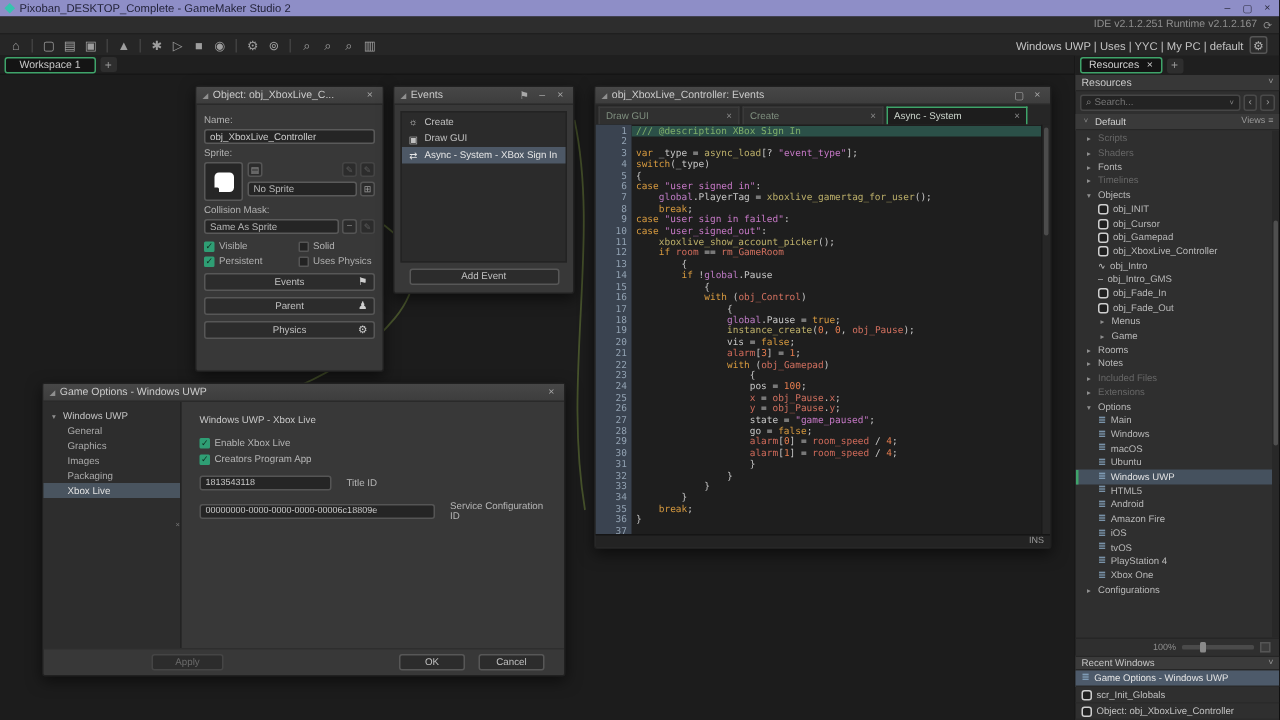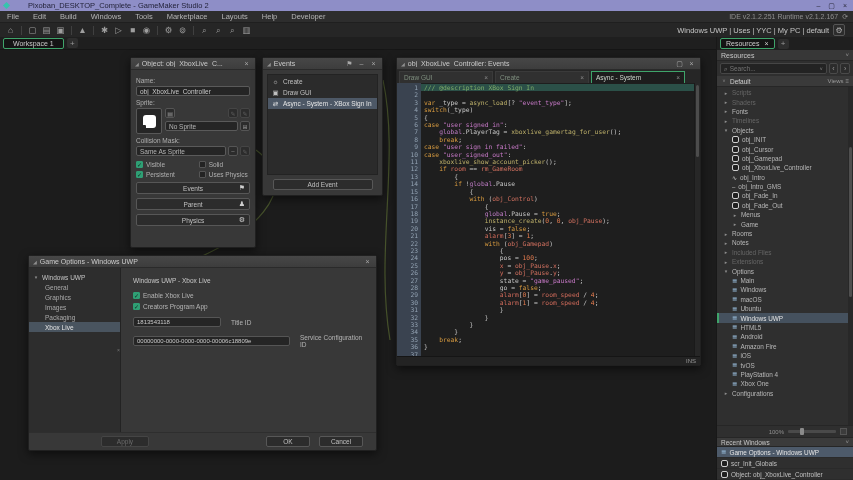--- a/index.html
+++ b/index.html
@@ -1,21 +1,21 @@
 <!DOCTYPE html>
 <html><head>
 <meta charset="utf-8">
 <style>
   *{margin:0;padding:0;box-sizing:border-box}
   html,body{background:#000}
   #app{position:relative;width:853px;height:480px;background:#1c1c1c;overflow:hidden;
        font-family:"Liberation Sans",sans-serif;color:#b5b5b5;cursor:default}
   
   .titlebar{position:absolute;top:0;left:0;right:0;height:11px;background:#8e8ec7;display:flex;
-            align-items:center;gap:19px;padding:0 4px;font-size:7.5px;color:#23233a}
+            align-items:center;gap:4px;padding:0 4px;font-size:7.5px;color:#23233a}
   .diamond{width:5px;height:5px;background:#35c4ae;transform:rotate(45deg)}
   .winctl{margin-left:auto;display:flex;gap:8px;font-size:7px;color:#2a2a3c;padding-right:2px}
   .menubar{position:absolute;top:11px;left:0;right:0;height:12px;background:#2d2d2d;display:flex;
            align-items:center;font-size:7.5px;color:#b5b5b5;border-bottom:1px solid #1f1f1f}
   .menu-item{padding:0 7px}
   .mb-right{margin-left:auto;display:flex;align-items:center;gap:4px;padding-right:5px;color:#8f8f8f;font-size:7px}
   .toolbar{position:absolute;top:23px;left:0;right:0;height:14px;background:#262626;display:flex;
            align-items:center;gap:1px;padding:0 4px;font-size:8.5px;color:#9e9e9e}
   .tb{width:13px;height:12px;display:flex;align-items:center;justify-content:center}
   .sep{width:1px;height:9px;background:#404040;margin:0 3px}
@@ -159,31 +159,20 @@
     <span class="diamond"></span>
     <span>Pixoban_DESKTOP_Complete - GameMaker Studio 2</span>
     <span class="winctl">
       <span>–</span>
       <span>▢</span>
       <span>×</span>
     </span>
   </div>
 
   <div class="menubar">
-    <span id="menu-items" style="display:flex">
-        <span class="menu-item">File</span>
-        <span class="menu-item">Edit</span>
-        <span class="menu-item">Build</span>
-        <span class="menu-item">Windows</span>
-        <span class="menu-item">Tools</span>
-        <span class="menu-item">Marketplace</span>
-        <span class="menu-item">Layouts</span>
-        <span class="menu-item">Help</span>
-        <span class="menu-item">Developer</span>
-      </span>
     <span class="mb-right">
       <span>IDE v2.1.2.251 Runtime v2.1.2.167</span>
       <span>⟳</span>
     </span>
   </div>
 
   <div class="toolbar">
     <span id="toolbar-icons" style="display:flex;align-items:center;gap:1px">
         <span class="tb">⌂</span>
         <span class="sep"></span>

